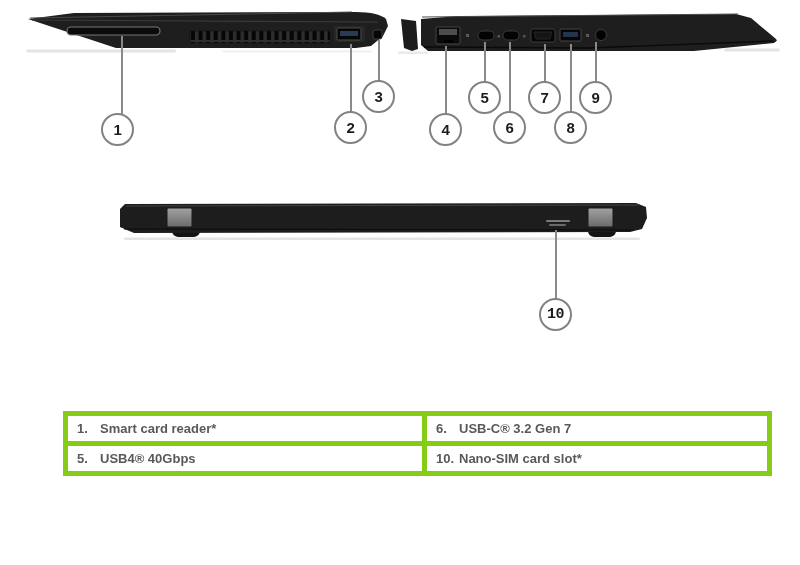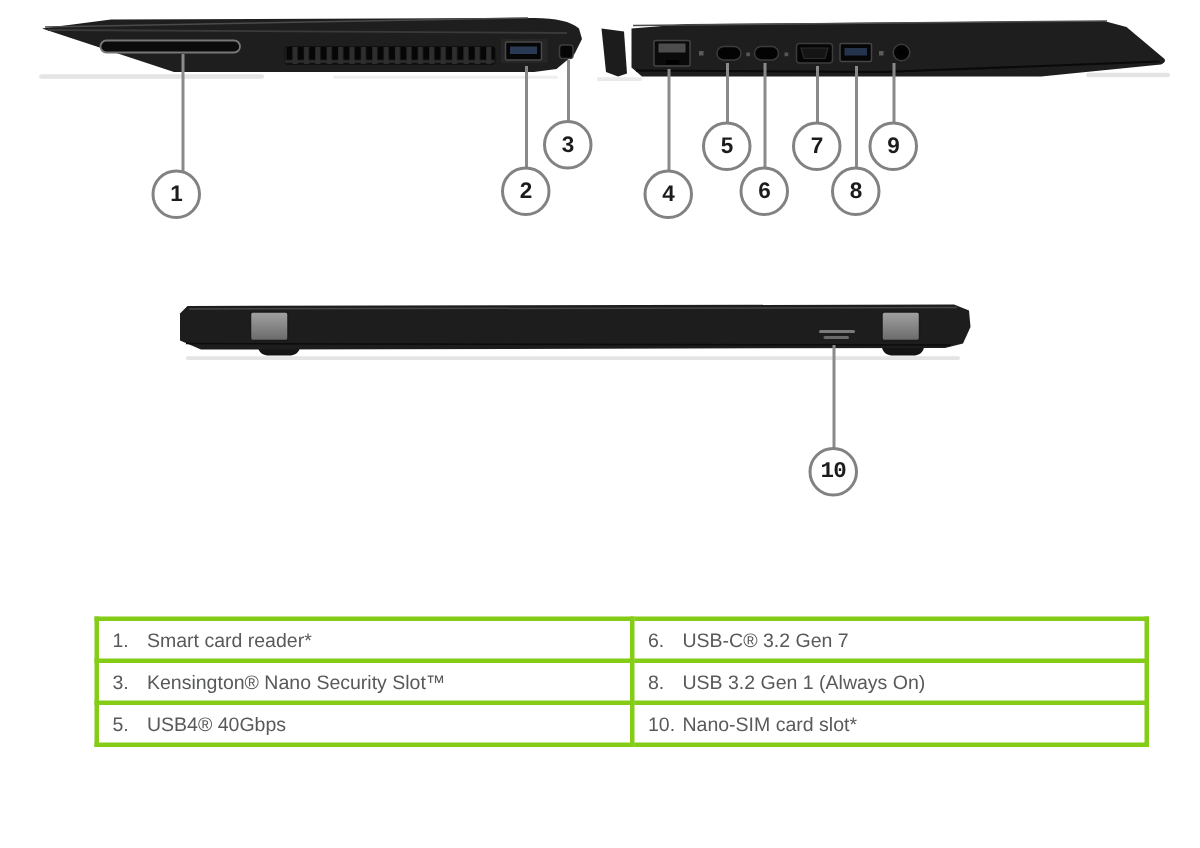--- a/index.html
+++ b/index.html
@@ -16,22 +16,22 @@
     background:#ffffff;border:2px solid #828282;box-sizing:border-box;
     display:flex;align-items:center;justify-content:center;
     font-weight:700;font-size:15px;color:#1c1c1c;letter-spacing:-0.5px;
   }
   table.legend{
     position:absolute;left:63px;top:411px;width:669px;
     border-collapse:collapse;table-layout:fixed;
     font-size:13px;color:#58595b;
   }
   table.legend td{
-    border:3px solid #84cc16;height:25px;padding:0 4px 0 9px;
-    vertical-align:middle;white-space:nowrap;overflow:hidden;
+    border:5px solid #84cc16;height:25px;padding:0 4px 0 9px;
+    vertical-align:middle;white-space:nowrap;overflow:hidden;font-weight:bold;
   }
   td.col-left{width:341px;}
   td.col-right{width:327px;}
   .num{display:inline-block;width:23px;}
 </style>
 </head>
 <body>
 
 <div class="page">
 
@@ -162,23 +162,19 @@
       <span>10</span>
     </div>
 
   <table class="legend">
     <tbody>
       <tr>
         <td class="col-left"><span class="num">1.</span><span>Smart card reader*</span></td>
         <td class="col-right"><span class="num">6.</span><span>USB-C® 3.2 Gen 7</span></td>
       </tr>
       <tr>
-        <td class="col-left"><span class="num">3.</span><span>Kensington® Nano Security Slot™</span></td>
-        <td class="col-right"><span class="num">8.</span><span>USB 3.2 Gen 1 (Always On)</span></td>
-      </tr>
-      <tr>
         <td class="col-left"><span class="num">5.</span><span>USB4® 40Gbps</span></td>
         <td class="col-right"><span class="num">10.</span><span>Nano-SIM card slot*</span></td>
       </tr>
     </tbody>
   </table>
 
 </div>
 
 </body></html>

